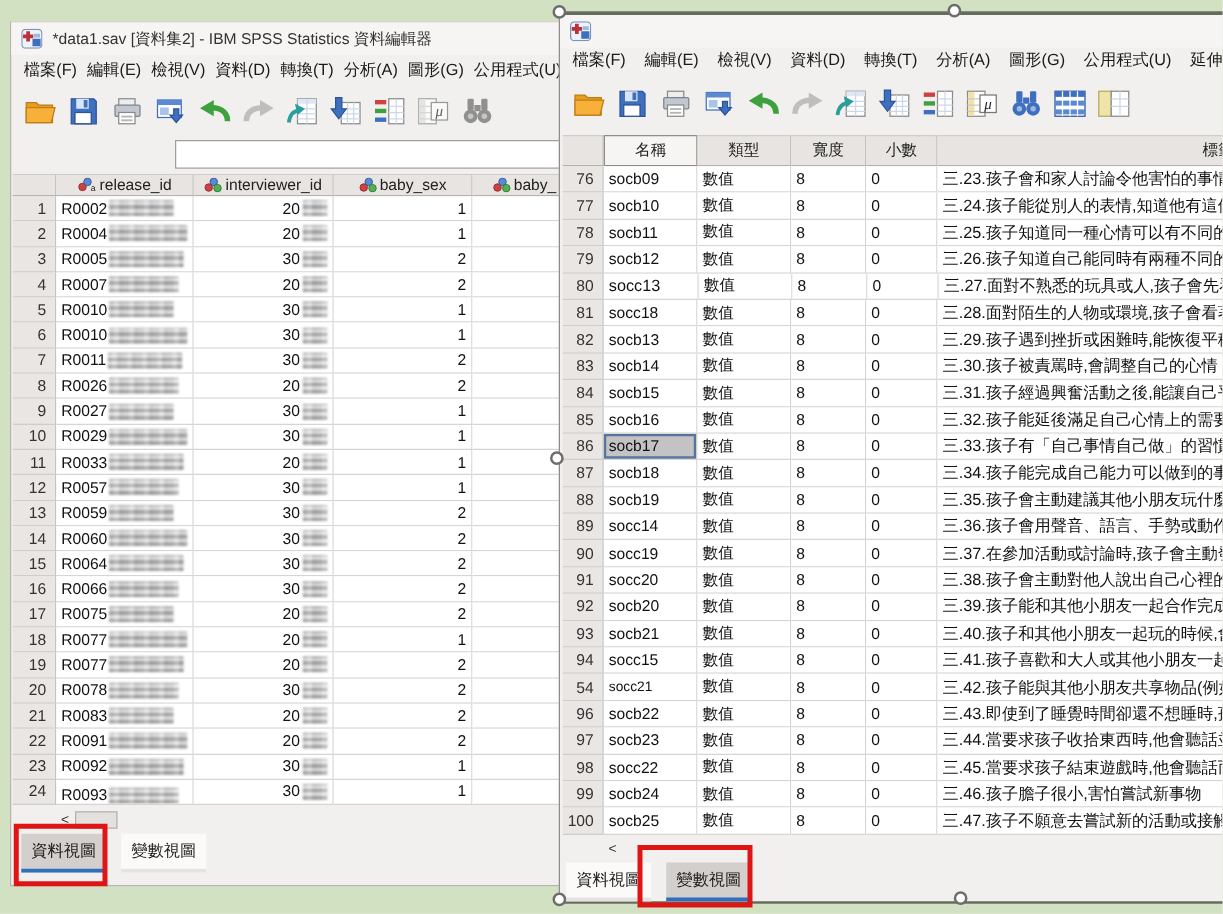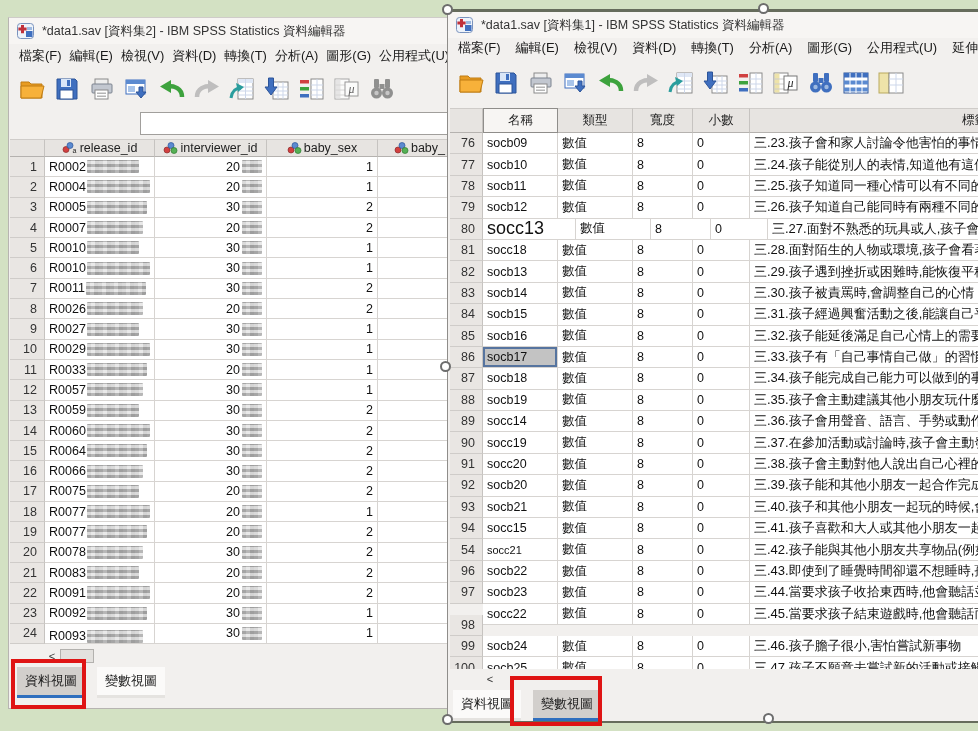--- a/index.html
+++ b/index.html
@@ -550,21 +550,20 @@
 <div class="window" id="right-window">
   <div class="titlebar">
     <span class="mi-icon">
         <svg width="17" height="16" viewBox="0 0 17 16">
           <rect x="0.5" y="0.5" width="16" height="15" rx="3" fill="#eef3fa" stroke="#7a93bd"></rect>
           <path d="M4 2h3v2.6h2.6v3H7v2.6H4V7.6H1.4v-3H4z" fill="#c0303a"></path>
           <rect x="9" y="8" width="6.5" height="6" fill="#3f6fbf"></rect>
           <rect x="10" y="4" width="5" height="3" fill="#9db9e0"></rect>
         </svg>
       </span>
-    <span class="ttl">*data1.sav [資料集1] - IBM SPSS Statistics 資料編輯器</span>
   </div>
   <div class="menubar">
       <span class="menu-item">檔案(F)</span>
       <span class="menu-item">編輯(E)</span>
       <span class="menu-item">檢視(V)</span>
       <span class="menu-item">資料(D)</span>
       <span class="menu-item">轉換(T)</span>
       <span class="menu-item">分析(A)</span>
       <span class="menu-item">圖形(G)</span>
       <span class="menu-item">公用程式(U)</span>
@@ -722,21 +721,21 @@
       <div class="grow">
         <div class="gcell rnum" style="width: 33px; height: 21.4px;">79</div>
         <div class="gcell" style="width: 75px; height: 21.4px; font-size: 12.5px;">socb12</div>
         <div class="gcell" style="width: 75px; height: 21.4px; font-size: 12.5px;">數值</div>
         <div class="gcell" style="width: 60px; height: 21.4px; font-size: 12.5px;">8</div>
         <div class="gcell" style="width: 57px; height: 21.4px; font-size: 12.5px;">0</div>
         <div class="gcell" style="width: 450px; height: 21.4px; font-size: 13px;">三.26.孩子知道自己能同時有兩種不同的心</div>
       </div>
       <div class="grow">
         <div class="gcell rnum" style="width: 33px; height: 21.4px;">80</div>
-        <div class="gcell" style="width: 93px; height: 21.4px; font-size: 18px; text-align: right;">socc13</div>
+        <div class="gcell" style="width: 76px; height: 21.4px; font-size: 13px; text-align: right;">socc13</div>
         <div class="gcell" style="width: 75px; height: 21.4px; font-size: 12.5px;">數值</div>
         <div class="gcell" style="width: 60px; height: 21.4px; font-size: 12.5px;">8</div>
         <div class="gcell" style="width: 57px; height: 21.4px; font-size: 12.5px;">0</div>
         <div class="gcell" style="width: 450px; height: 21.4px; font-size: 13px;">三.27.面對不熟悉的玩具或人,孩子會先看</div>
       </div>
       <div class="grow">
         <div class="gcell rnum" style="width: 33px; height: 21.4px;">81</div>
         <div class="gcell" style="width: 75px; height: 21.4px; font-size: 12.5px;">socc18</div>
         <div class="gcell" style="width: 75px; height: 21.4px; font-size: 12.5px;">數值</div>
         <div class="gcell" style="width: 60px; height: 21.4px; font-size: 12.5px;">8</div>
@@ -865,21 +864,21 @@
       </div>
       <div class="grow">
         <div class="gcell rnum" style="width: 33px; height: 21.4px;">97</div>
         <div class="gcell" style="width: 75px; height: 21.4px; font-size: 12.5px;">socb23</div>
         <div class="gcell" style="width: 75px; height: 21.4px; font-size: 12.5px;">數值</div>
         <div class="gcell" style="width: 60px; height: 21.4px; font-size: 12.5px;">8</div>
         <div class="gcell" style="width: 57px; height: 21.4px; font-size: 12.5px;">0</div>
         <div class="gcell" style="width: 450px; height: 21.4px; font-size: 13px;">三.44.當要求孩子收拾東西時,他會聽話並</div>
       </div>
       <div class="grow">
-        <div class="gcell rnum" style="width: 33px; height: 21.4px; margin-top: 11px;">98</div>
+        <div class="gcell rnum" style="width: 33px; height: 21.4px;">98</div>
         <div class="gcell" style="width: 75px; height: 21.4px; font-size: 12.5px;">socc22</div>
         <div class="gcell" style="width: 75px; height: 21.4px; font-size: 12.5px;">數值</div>
         <div class="gcell" style="width: 60px; height: 21.4px; font-size: 12.5px;">8</div>
         <div class="gcell" style="width: 57px; height: 21.4px; font-size: 12.5px;">0</div>
         <div class="gcell" style="width: 450px; height: 21.4px; font-size: 13px;">三.45.當要求孩子結束遊戲時,他會聽話而</div>
       </div>
       <div class="grow">
         <div class="gcell rnum" style="width: 33px; height: 21.4px;">99</div>
         <div class="gcell" style="width: 75px; height: 21.4px; font-size: 12.5px;">socb24</div>
         <div class="gcell" style="width: 75px; height: 21.4px; font-size: 12.5px;">數值</div>

